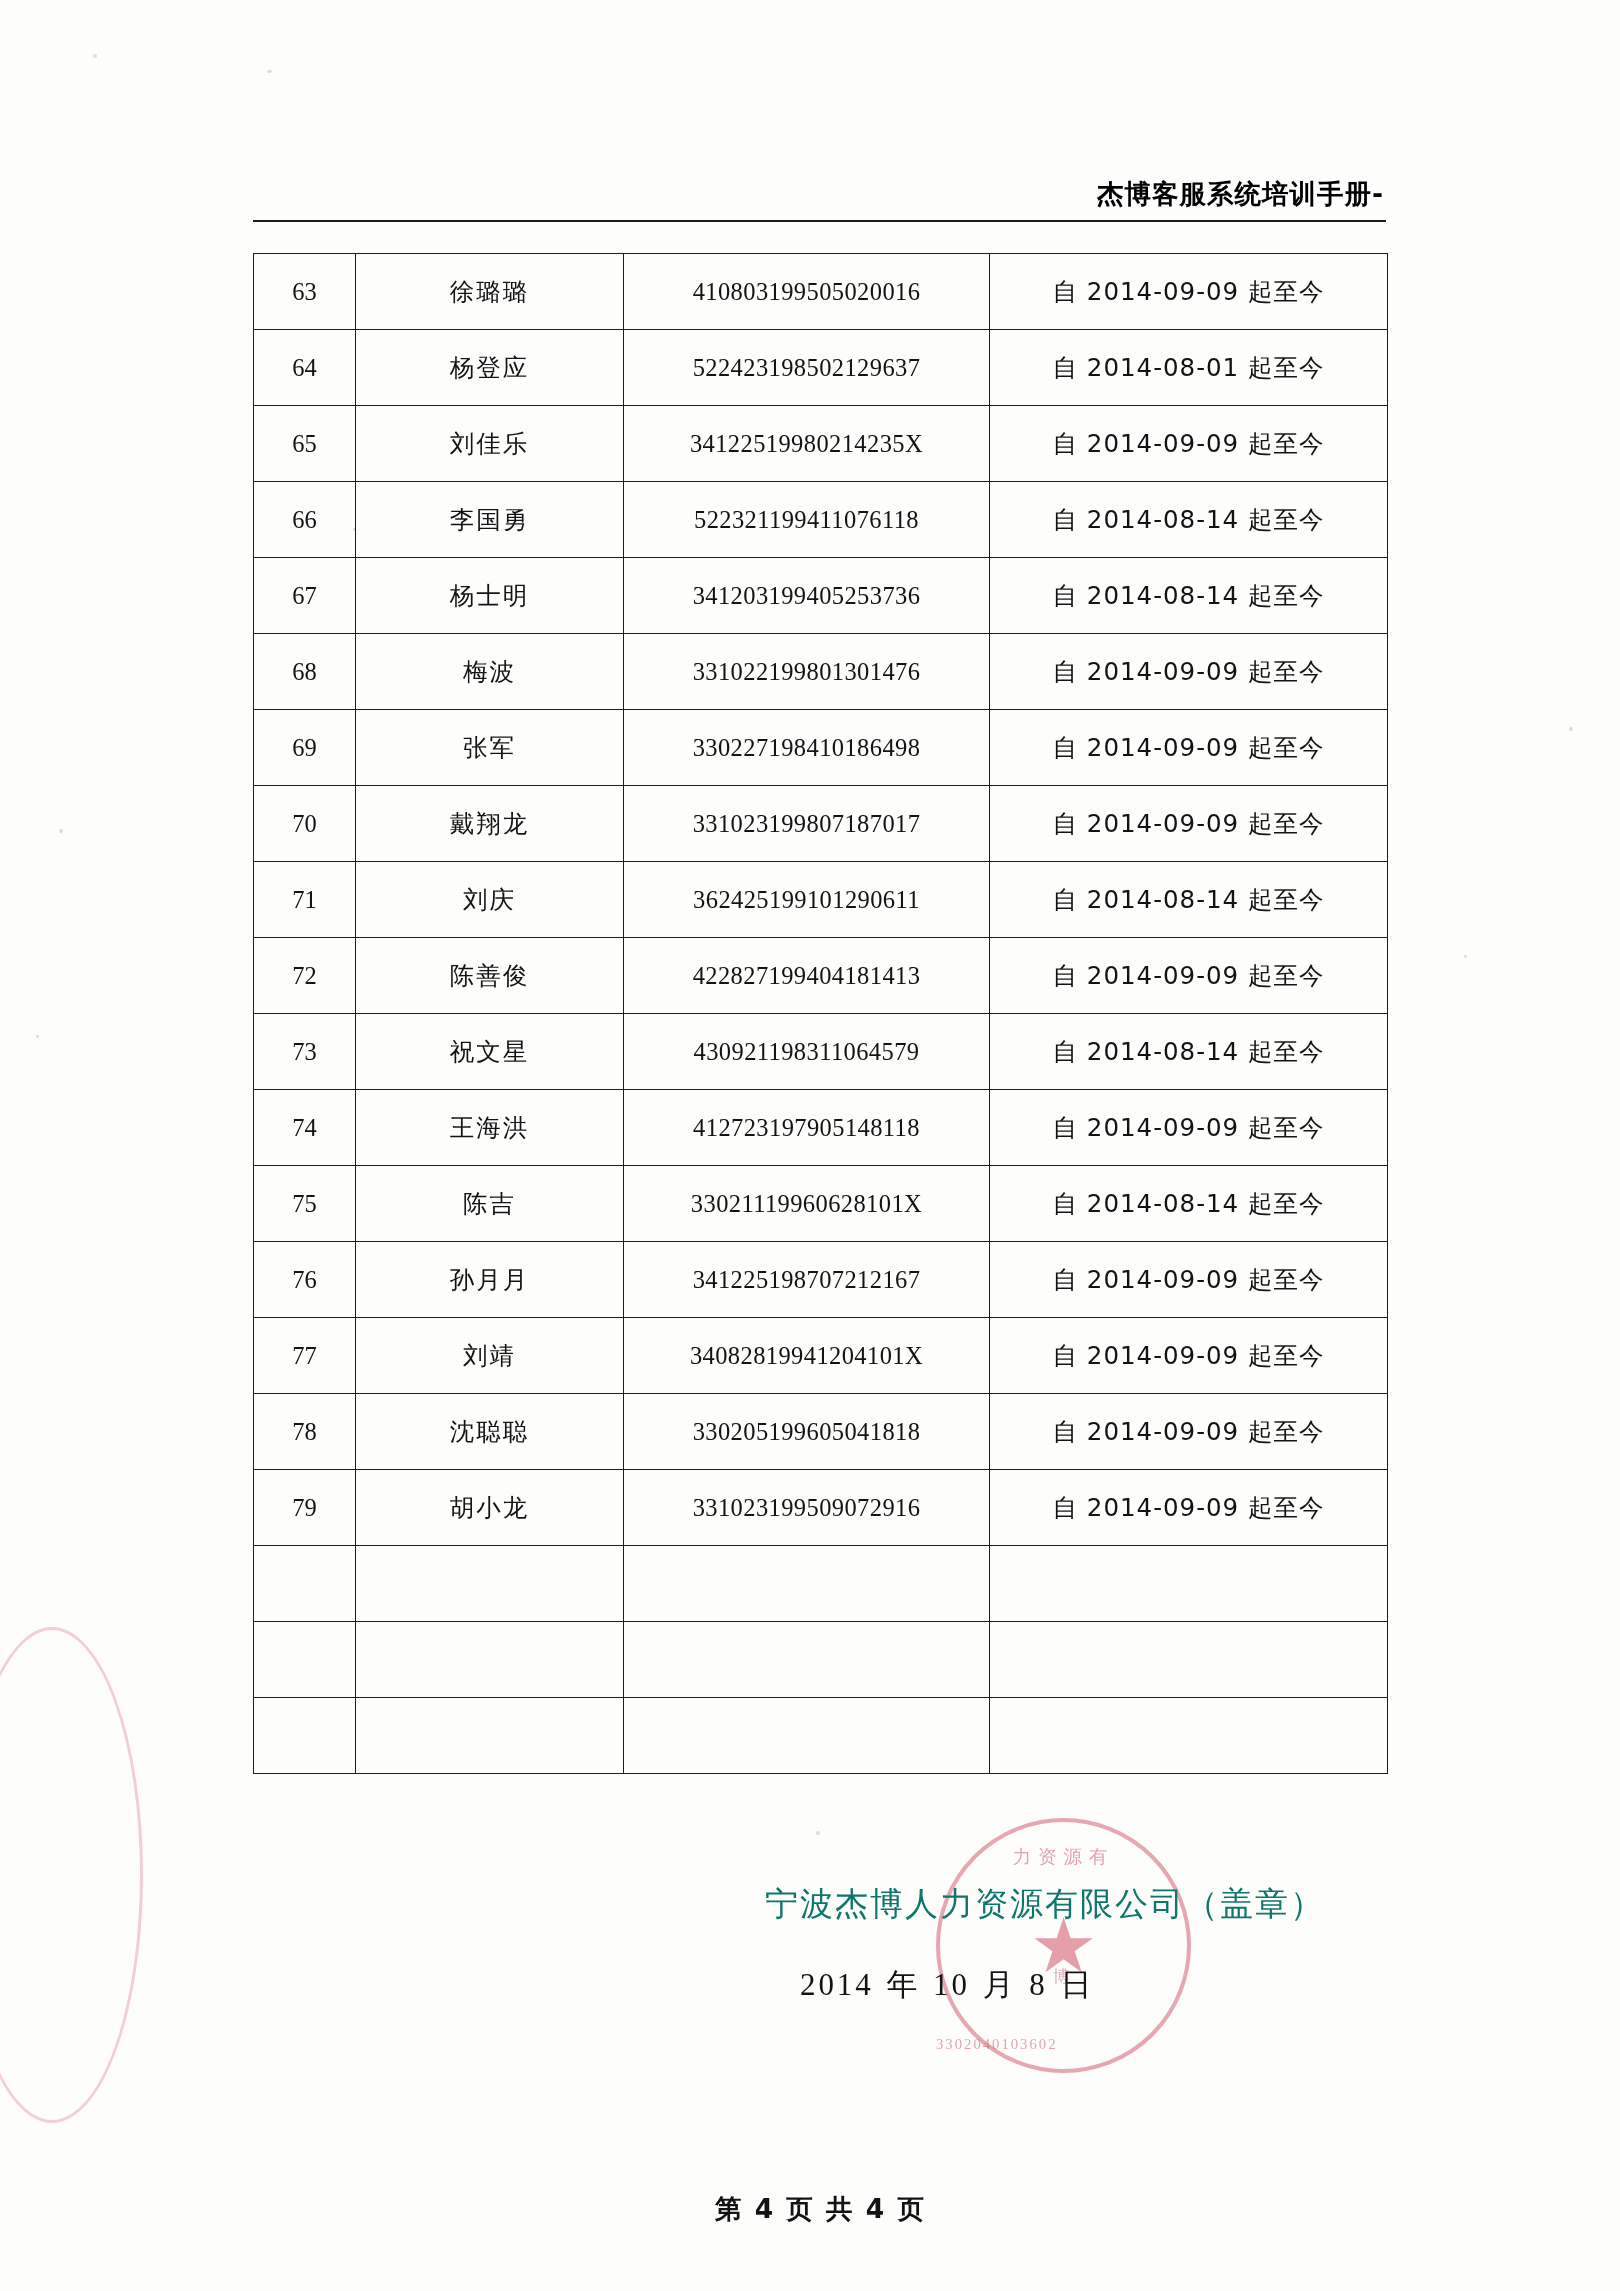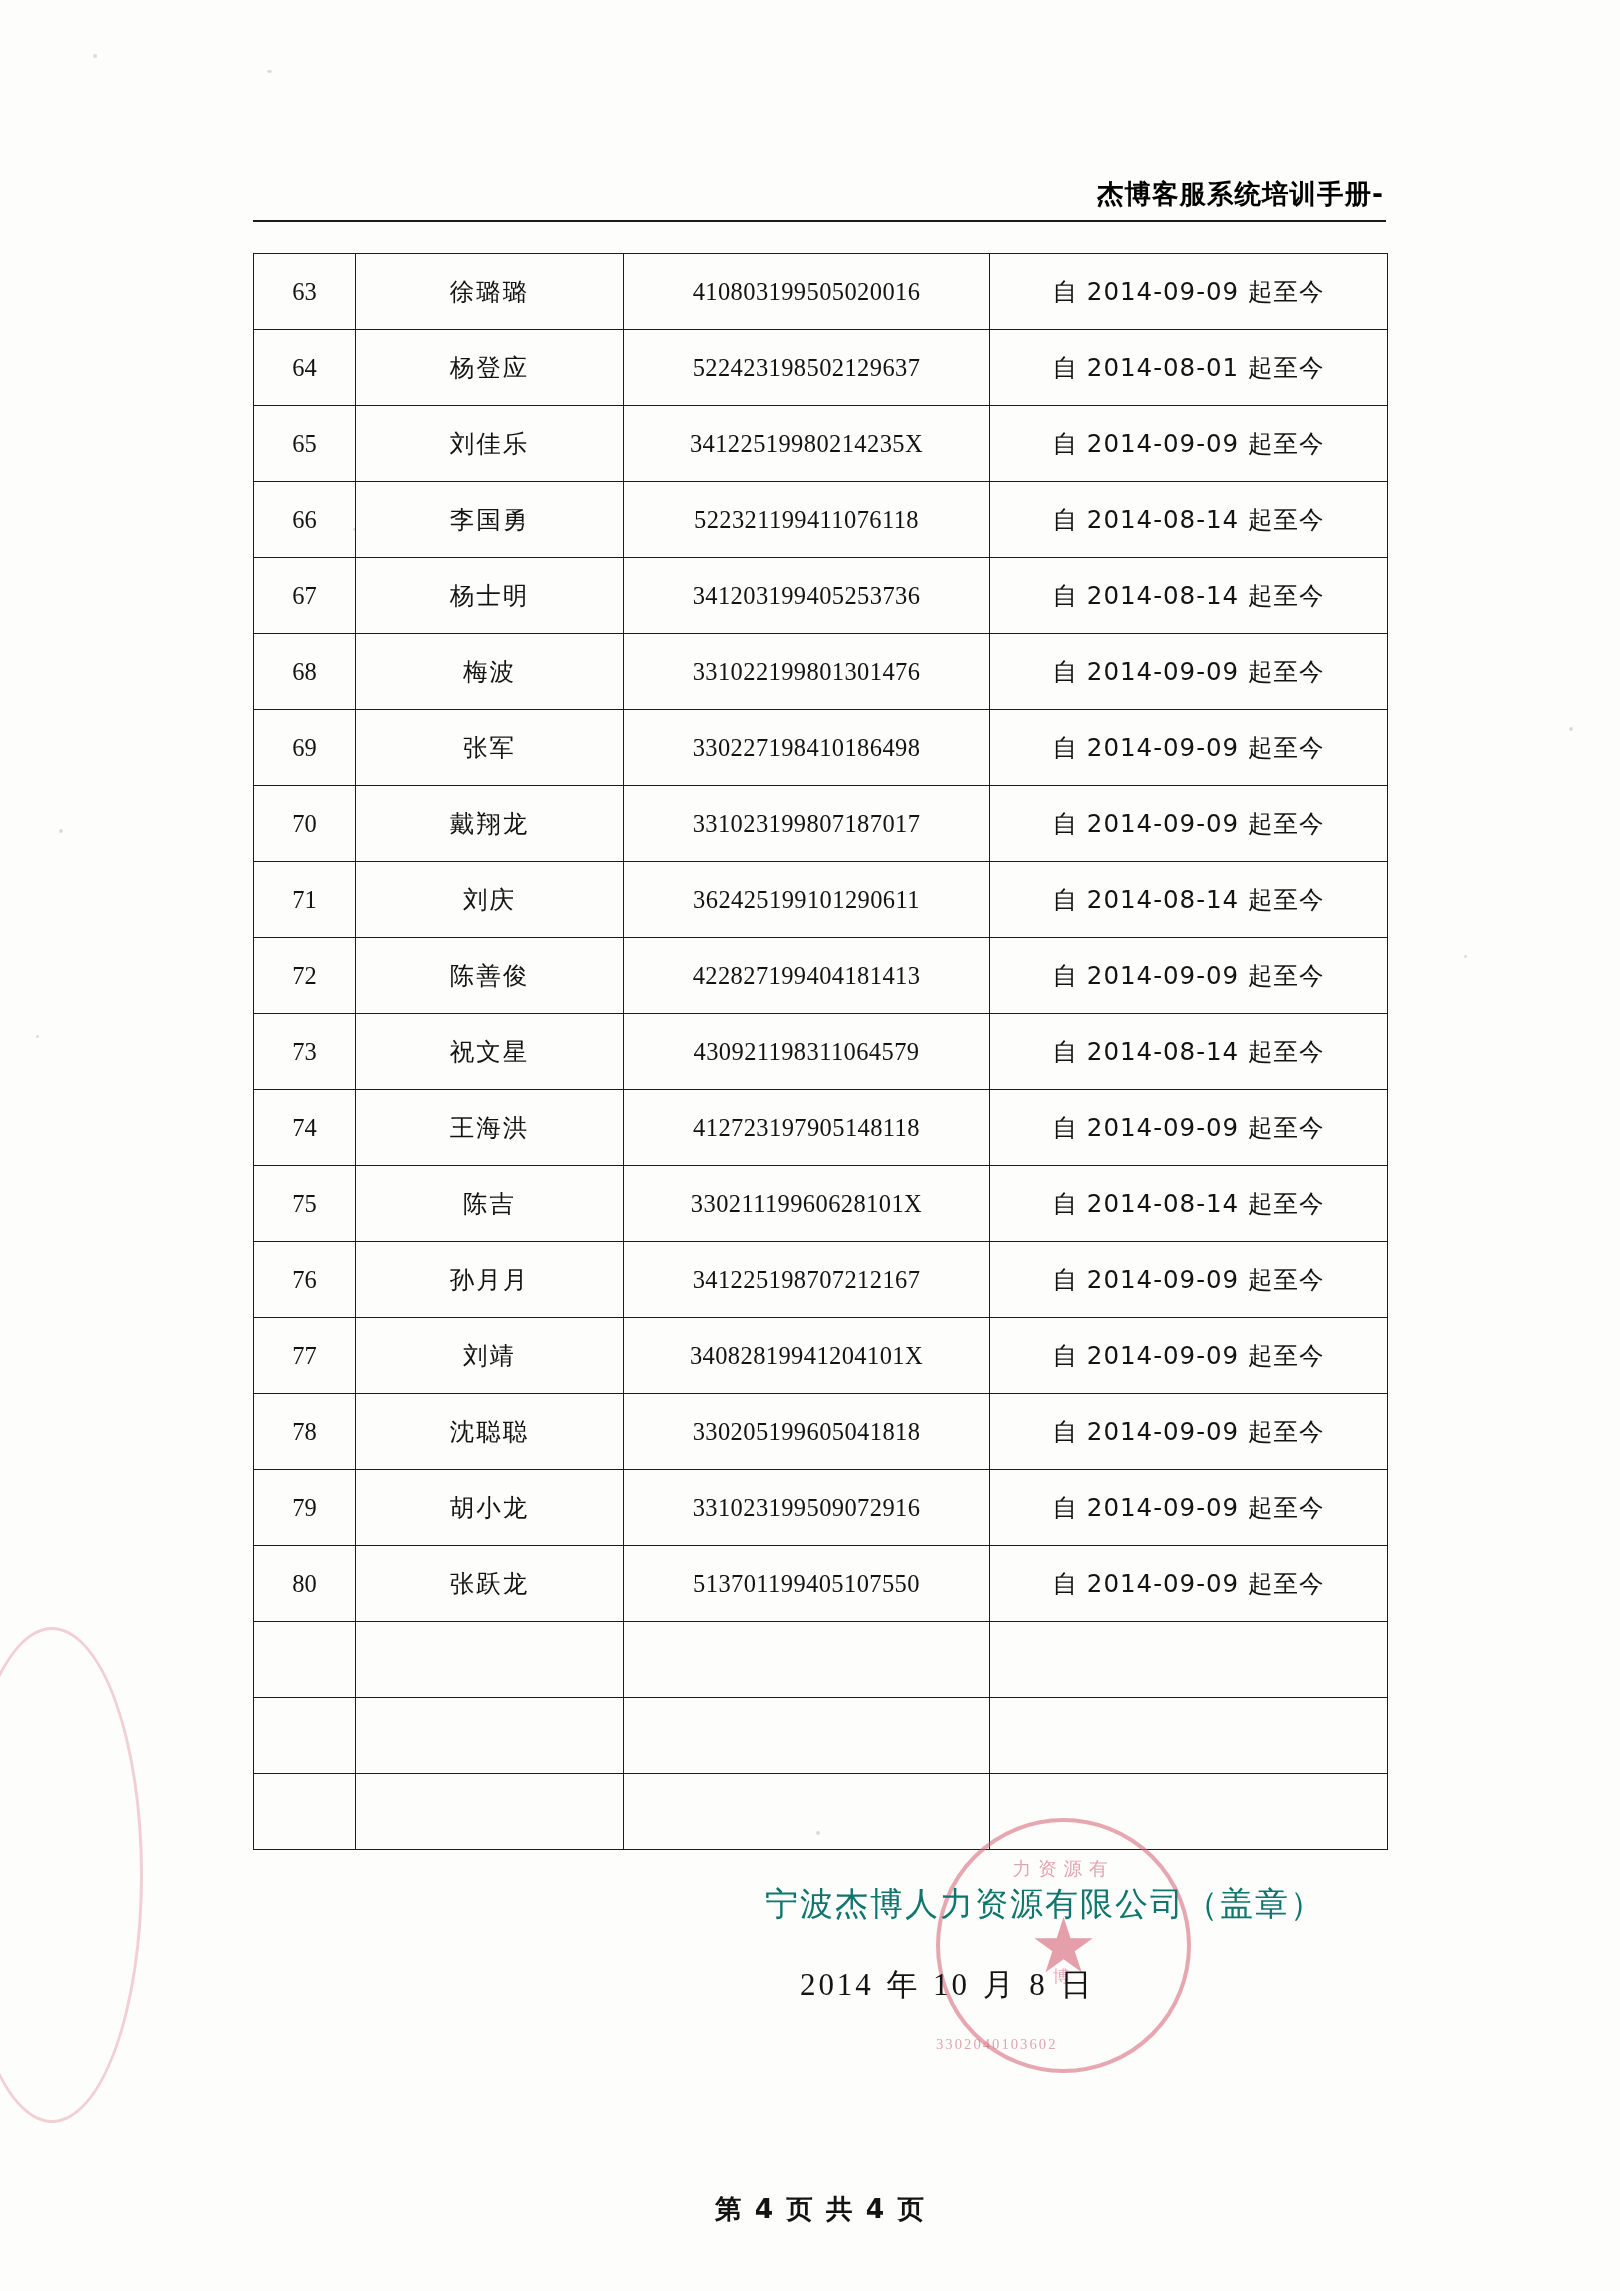--- a/index.html
+++ b/index.html
@@ -149,21 +149,20 @@
     transform: translate(-50%, -34%);
   }
   .stamp .arc-top {
     position: absolute;
     left: 0; right: 0; top: 25.5px;
     text-align: center;
     font-family: "DejaVu Sans", sans-serif;
     font-size: 18.6px;
     letter-spacing: 6.9px;
     color: rgba(206, 88, 110, 0.55);
-    margin-top: 12px;
   }
   .stamp .arc-bottom {
     position: absolute;
     left: 0; right: 0; bottom: 19.6px;
     text-align: left;
     font-family: "Liberation Serif", serif;
     font-size: 14.7px;
     letter-spacing: 2px;
     color: rgba(206, 88, 110, 0.55);
   }
@@ -326,26 +325,20 @@
         <tr>
           <td class="c-idx">78</td>
           <td class="c-name">沈聪聪</td>
           <td class="c-id">330205199605041818</td>
           <td class="c-period">自 2014-09-09 起至今</td>
         </tr>
         <tr>
           <td class="c-idx">79</td>
           <td class="c-name">胡小龙</td>
           <td class="c-id">331023199509072916</td>
-          <td class="c-period">自 2014-09-09 起至今</td>
-        </tr>
-        <tr>
-          <td class="c-idx">80</td>
-          <td class="c-name">张跃龙</td>
-          <td class="c-id">513701199405107550</td>
           <td class="c-period">自 2014-09-09 起至今</td>
         </tr>
 
         <tr>
           <td class="c-idx empty"></td>
           <td class="c-name empty"></td>
           <td class="c-id empty"></td>
           <td class="c-period empty"></td>
         </tr>
         <tr>

